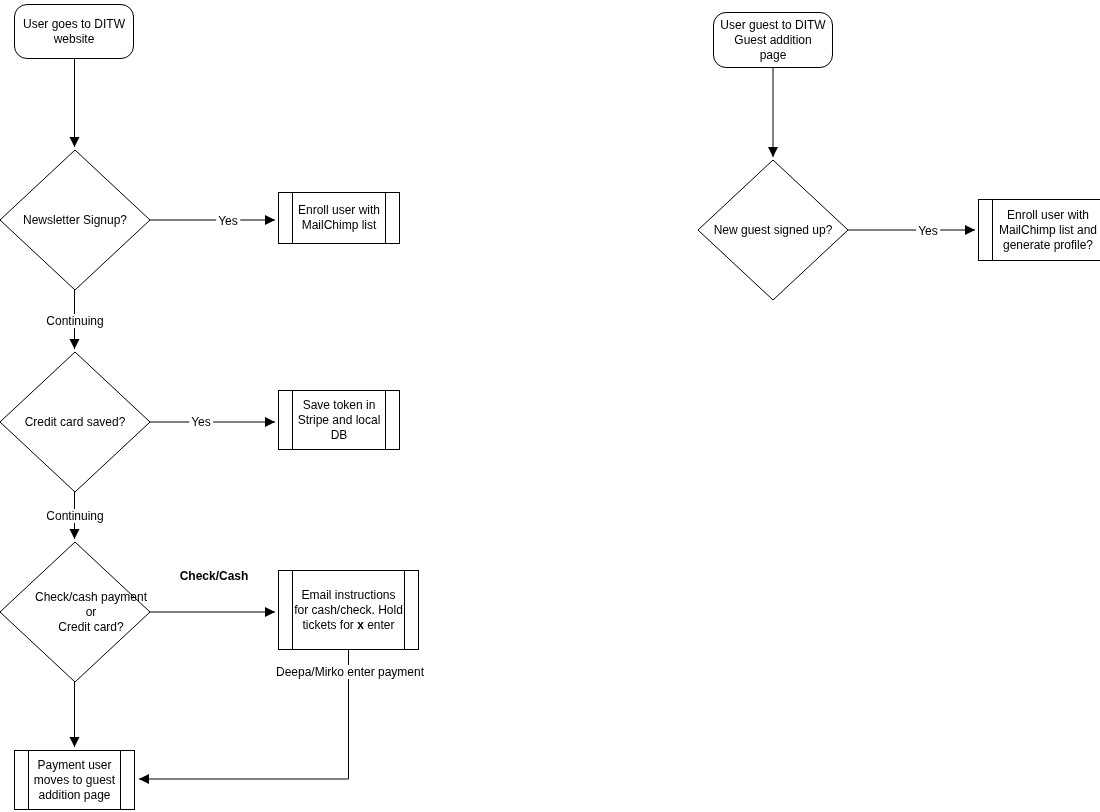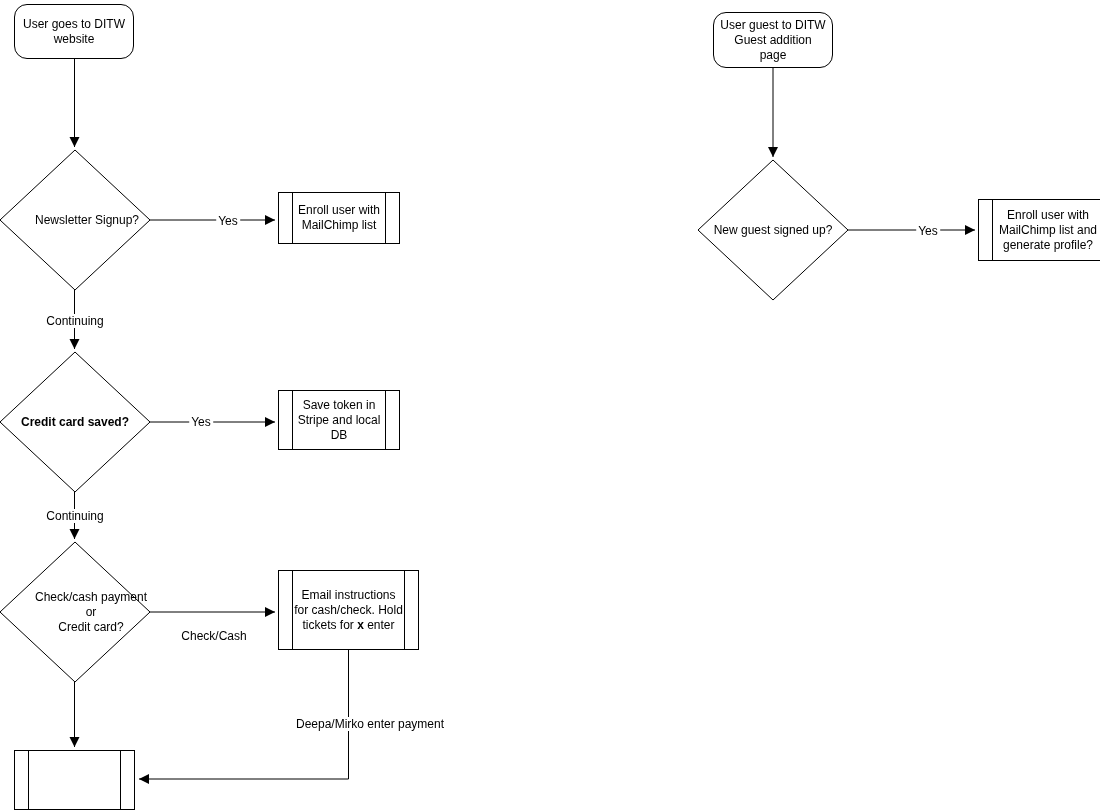--- a/index.html
+++ b/index.html
@@ -48,31 +48,31 @@
     <polygon points="75,150 150,220 75,290 0,220" fill="#ffffff" stroke="#000" stroke-width="1"></polygon>
     <polygon points="75,352 150,422 75,492 0,422" fill="#ffffff" stroke="#000" stroke-width="1"></polygon>
     <polygon points="75,542 150,612 75,682 0,612" fill="#ffffff" stroke="#000" stroke-width="1"></polygon>
     <polygon points="773,160 848,230 773,300 698,230" fill="#ffffff" stroke="#000" stroke-width="1"></polygon>
   </svg>
 
   <div class="node terminator" style="left:14px;top:4px;width:120px;height:55px;">
     <div class="node-text">User goes to DITW website</div>
   </div>
 
-  <div class="diamond-label" style="left:0px;top:150px;width:150px;height:140px;padding-left:12px;">
+  <div class="diamond-label" style="left:0px;top:150px;width:150px;height:140px;">
     <span>Newsletter Signup?</span>
   </div>
 
   <div class="node process" style="left:278px;top:192px;width:122px;height:52px;">
     <div class="stripe stripe-left"></div>
     <div class="stripe stripe-right"></div>
     <div class="node-text">Enroll user with MailChimp list</div>
   </div>
 
-  <div class="diamond-label" style="left:0px;top:352px;width:150px;height:140px;font-weight:bold;">
+  <div class="diamond-label" style="left:0px;top:352px;width:150px;height:140px;">
     <span>Credit card saved?</span>
   </div>
 
   <div class="node process" style="left:278px;top:390px;width:122px;height:60px;">
     <div class="stripe stripe-left"></div>
     <div class="stripe stripe-right"></div>
     <div class="node-text">Save token in Stripe and local DB</div>
   </div>
 
   <div class="diamond-label" style="left:16px;top:542px;width:150px;height:140px;">
@@ -85,28 +85,29 @@
 
   <div class="node process" style="left:278px;top:570px;width:141px;height:80px;">
     <div class="stripe stripe-left"></div>
     <div class="stripe stripe-right"></div>
     <div class="node-text" style="padding:2px 14px;"><span>Email instructions for cash/check. Hold tickets for </span><span class="bold">x</span><span> enter</span></div>
   </div>
 
   <div class="node process" style="left:14px;top:750px;width:121px;height:60px;">
     <div class="stripe stripe-left"></div>
     <div class="stripe stripe-right"></div>
+    <div class="node-text">Payment user moves to guest addition page</div>
   </div>
 
   <div class="edge-label" style="left:228px;top:221px;">Yes</div>
   <div class="edge-label" style="left:75px;top:321px;">Continuing</div>
   <div class="edge-label" style="left:201px;top:422px;">Yes</div>
   <div class="edge-label" style="left:75px;top:516px;">Continuing</div>
-  <div class="edge-label" style="left:214px;top:636px;">Check/Cash</div>
-  <div class="edge-label" style="left:350px;top:724px;margin-left:20px;">Deepa/Mirko enter payment</div>
+  <div class="edge-label" style="left:214px;top:576px;font-weight:bold;">Check/Cash</div>
+  <div class="edge-label" style="left:350px;top:672px;">Deepa/Mirko enter payment</div>
 
   <div class="node terminator" style="left:713px;top:12px;width:120px;height:56px;">
     <div class="node-text">User guest to DITW Guest addition page</div>
   </div>
 
   <div class="diamond-label" style="left:698px;top:160px;width:150px;height:140px;">
     <span>New guest signed up?</span>
   </div>
 
   <div class="node process" style="left:978px;top:199px;width:140px;height:62px;">

